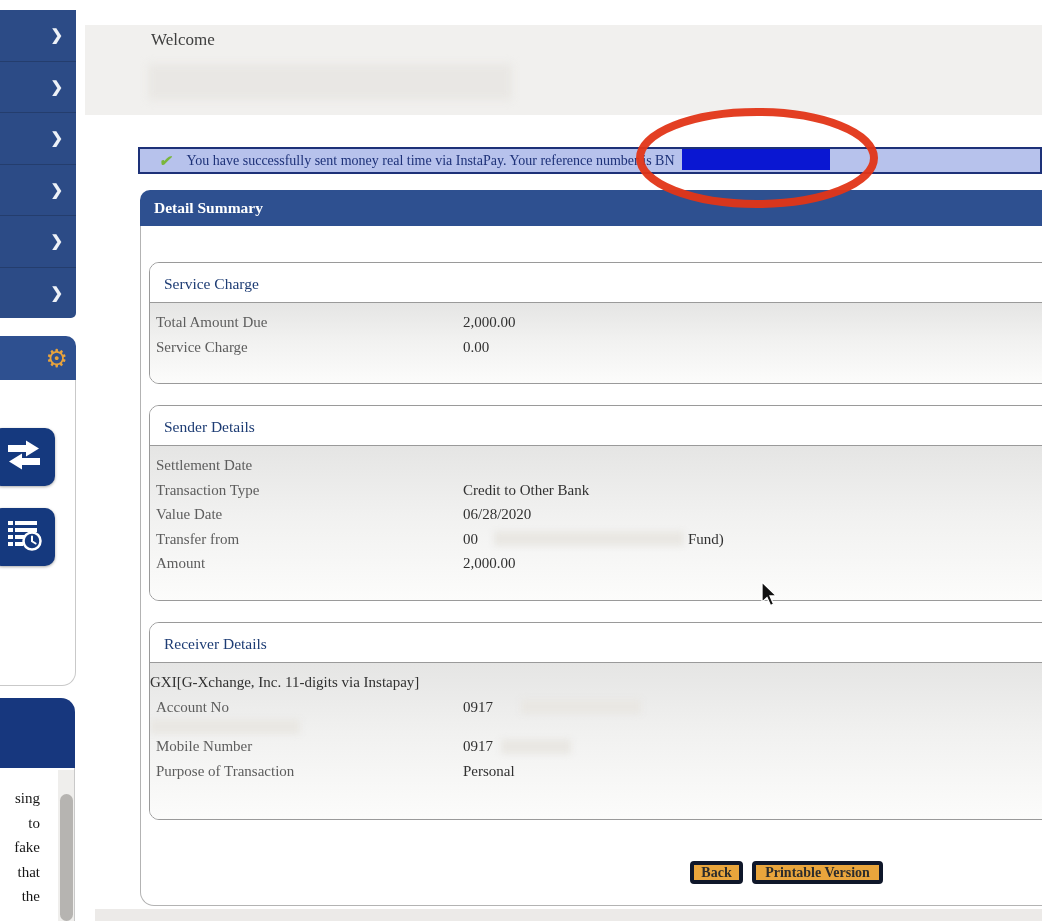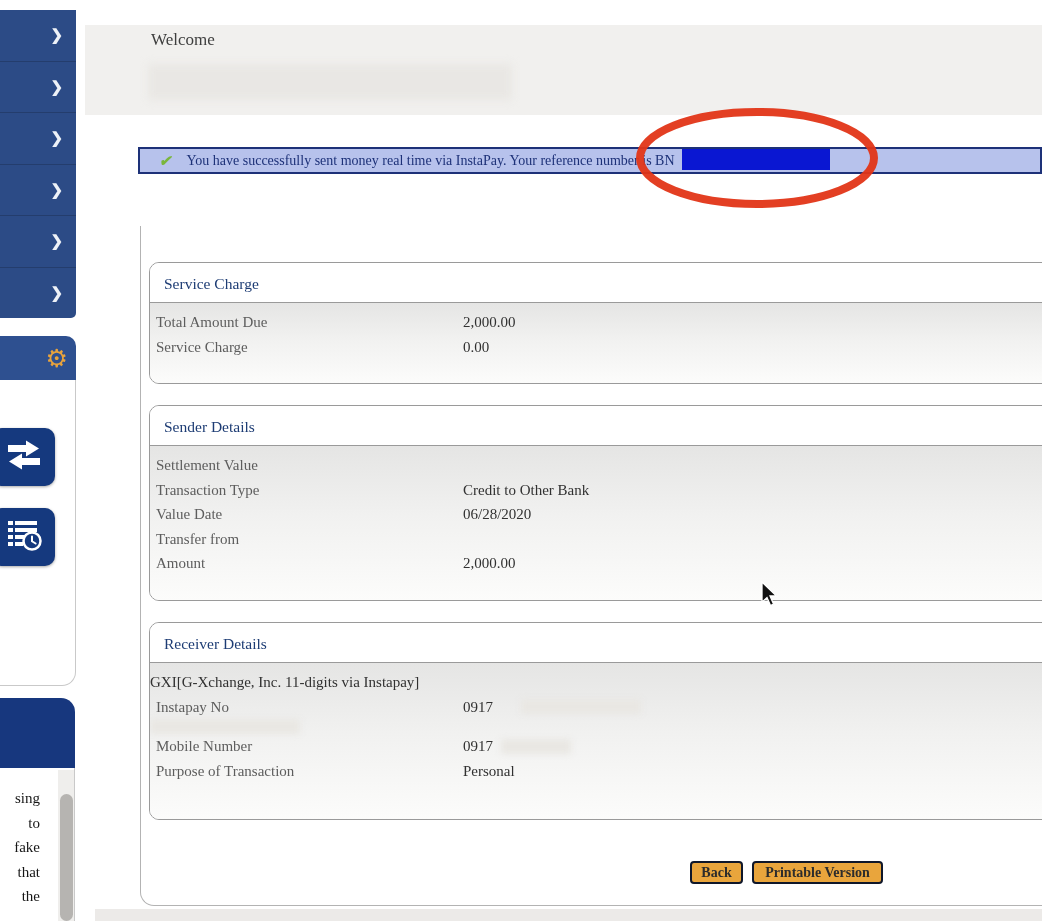--- a/index.html
+++ b/index.html
@@ -68,21 +68,21 @@
     background:linear-gradient(180deg,#e5e5e4 0%,#f1f1f0 45%,#fcfcfb 100%); }
   .srow { display:flex; line-height:24.5px; font-size:15px; }
   .srow-label { width:313px; padding-left:6px; color:#5d5d5d; flex:none; }
   .srow-value { color:#313131; display:flex; align-items:center; }
   .redact-blur { display:inline-block; height:15px; background:#e9e7e3;
     filter:blur(3px); border-radius:2px; flex:none; }
   .suffix { margin-left:4px; }
 
   
   .btn { position:absolute; top:861px; height:23px; background:#e9a53c;
-    border:2px solid #0f172a; border-radius:4px; font-family:"Liberation Serif", serif;
+    border:4px solid #0f172a; border-radius:4px; font-family:"Liberation Serif", serif;
     font-size:14px; font-weight:bold; color:#2c2c2c; text-align:center; cursor:pointer; }
 
   .bottom-strip { position:absolute; left:95px; top:909px; width:947px; height:12px; background:#eceae8; }
   .cursor-svg { position:absolute; left:758px; top:580px; pointer-events:none; }
 </style>
 </head>
 <body>
 
 <div id="stage">
 
@@ -156,20 +156,21 @@
     <div class="welcome-text">Welcome</div>
     <div class="name-redact"></div>
   </div>
 
   <div class="alert-bar">
     <span class="check-icon">✔</span>
     <span class="alert-msg">You have successfully sent money real time via InstaPay. Your reference number is BN</span>
   </div>
   <div class="ref-redact"></div>
 
+  <div class="ds-header">Detail Summary</div>
   <div class="ds-container" id="sections">
       <div class="section-box" style="top: 36px; height: 122px;">
         <div class="section-header">Service Charge</div>
         <div class="section-body">
           <div class="srow">
             <span class="srow-label">Total Amount Due</span>
             <span class="srow-value">
               <span>2,000.00</span>
             </span>
           </div>
@@ -178,55 +179,60 @@
             <span class="srow-value">
               <span>0.00</span>
             </span>
           </div>
         </div>
       </div>
       <div class="section-box" style="top: 179px; height: 196px;">
         <div class="section-header">Sender Details</div>
         <div class="section-body">
           <div class="srow">
-            <span class="srow-label">Settlement Value</span>
+            <span class="srow-label">Settlement Date</span>
           </div>
           <div class="srow">
             <span class="srow-label">Transaction Type</span>
             <span class="srow-value">
               <span>Credit to Other Bank</span>
             </span>
           </div>
           <div class="srow">
             <span class="srow-label">Value Date</span>
             <span class="srow-value">
               <span>06/28/2020</span>
             </span>
           </div>
           <div class="srow">
             <span class="srow-label">Transfer from</span>
+            <span class="srow-value">
+              <span>00</span>
+              <span class="redact-blur" style="width: 190px; margin-left: 16px;"></span>
+              <span class="suffix">Fund)</span>
+            </span>
           </div>
           <div class="srow">
             <span class="srow-label">Amount</span>
             <span class="srow-value">
               <span>2,000.00</span>
             </span>
           </div>
         </div>
       </div>
       <div class="section-box" style="top: 396px; height: 198px;">
         <div class="section-header">Receiver Details</div>
         <div class="section-body">
           <div class="srow">
             <span class="srow-value">
               <span>GXI[G-Xchange, Inc. 11-digits via Instapay]</span>
             </span>
           </div>
           <div class="srow">
-            <span class="srow-label">Instapay No</span>
+            <span class="srow-label">Account No</span>
             <span class="srow-value">
               <span>0917</span>
               <span class="redact-blur" style="width: 120px; margin-left: 28px;"></span>
             </span>
           </div>
           <div class="srow">
             <span class="srow-value">
               <span></span>
               <span class="redact-blur" style="width: 150px; margin-left: 0px;"></span>
             </span>

